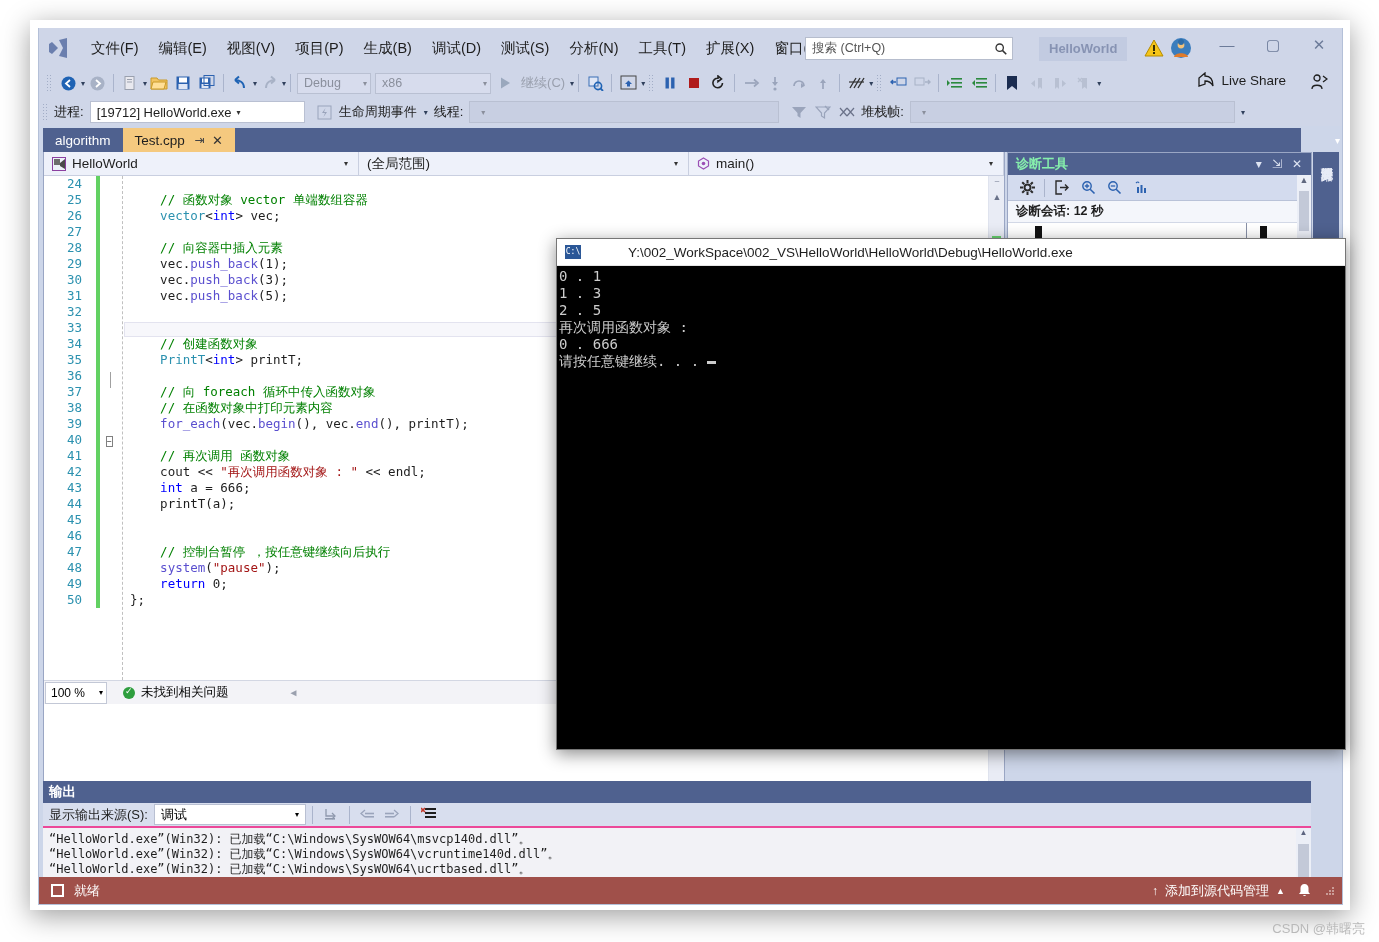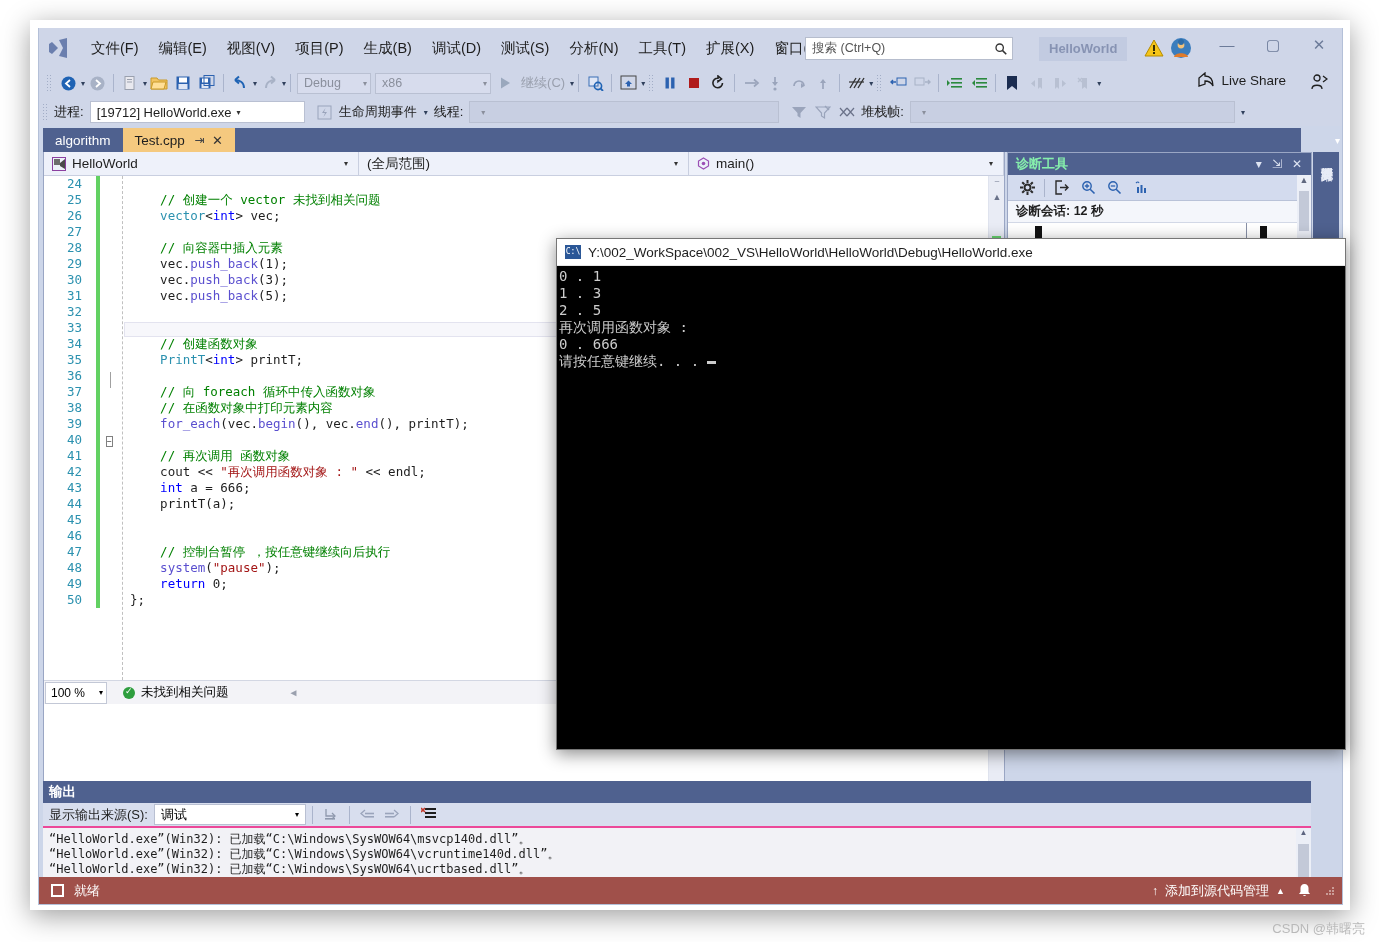--- a/index.html
+++ b/index.html
@@ -176,21 +176,21 @@
   .sb-right{ position:absolute; right:6px; display:flex; align-items:center;}
   .sb-right .it{ padding:0 6px; display:flex; align-items:center;}
 
   
   .console{
     position:absolute; left:556px; top:238px; width:790px; height:512px;
     background:#000; border:1px solid #767676; box-shadow:0 4px 16px rgba(0,0,0,.45);
   }
   .con-title{ height:27px; background:#fff; display:flex; align-items:center; padding-left:8px; border-bottom:1px solid #e5e5e5;}
   .con-ico{ width:16px;height:14px; background:#2b5797; color:#fff; font-size:8px; line-height:14px; text-align:center; font-family:"DejaVu Sans Mono",monospace; margin-right:7px;}
-  .con-title .t{ font-size:13.5px; color:#1e1e1e;}
+  .con-title .t{ font-size:13.5px; color:#1e1e1e;margin-left:40px;}
   .con-body{ padding:2px 0 0 2px;}
   .con-line{ font-family:"DejaVu Sans Mono","Liberation Mono",monospace; font-size:14px; color:#ccc; height:17px; line-height:17px; white-space:pre;}
   .cursor{ display:inline-block; width:9px; height:3px; background:#ccc; vertical-align:2px; margin-left:8px;}
 
   
   .wm{ position:absolute; right:14px; bottom:4px; font-size:13px; color:#b9b9b9;}
 </style>
 </head>
 <body>
 
@@ -548,21 +548,21 @@
             <div class="nc">▾</div>
           </div>
         </div>
 
         <div class="codearea">
           <div class="dashline"></div>
           <div class="foldline" style="top:196px; height:16px;"></div>
           <div class="curline" style="top:146px;"></div>
           <div class="codelines" id="codelines">
               <div class="ln"><span class="lnum">24</span><span class="chgbar"></span><span class="code"></span></div>
-              <div class="ln"><span class="lnum">25</span><span class="chgbar"></span><span class="code"><span class="cmt">    // 创建一个 vector 未找到相关问题</span></span></div>
+              <div class="ln"><span class="lnum">25</span><span class="chgbar"></span><span class="code"><span class="cmt">    // 函数对象 vector 单端数组容器</span></span></div>
               <div class="ln"><span class="lnum">26</span><span class="chgbar"></span><span class="code">    <span class="typ">vector</span><span class="op">&lt;</span><span class="kw">int</span><span class="op">&gt;</span> <span class="pln">vec</span><span class="op">;</span></span></div>
               <div class="ln"><span class="lnum">27</span><span class="chgbar"></span><span class="code"></span></div>
               <div class="ln"><span class="lnum">28</span><span class="chgbar"></span><span class="code"><span class="cmt">    // 向容器中插入元素</span></span></div>
               <div class="ln"><span class="lnum">29</span><span class="chgbar"></span><span class="code">    <span class="pln">vec.</span><span class="fn">push_back</span><span class="op">(</span><span class="pln">1</span><span class="op">);</span></span></div>
               <div class="ln"><span class="lnum">30</span><span class="chgbar"></span><span class="code">    <span class="pln">vec.</span><span class="fn">push_back</span><span class="op">(</span><span class="pln">3</span><span class="op">);</span></span></div>
               <div class="ln"><span class="lnum">31</span><span class="chgbar"></span><span class="code">    <span class="pln">vec.</span><span class="fn">push_back</span><span class="op">(</span><span class="pln">5</span><span class="op">);</span></span></div>
               <div class="ln"><span class="lnum">32</span><span class="chgbar"></span><span class="code"></span></div>
               <div class="ln"><span class="lnum">33</span><span class="chgbar"></span><span class="code"></span></div>
               <div class="ln"><span class="lnum">34</span><span class="chgbar"></span><span class="code"><span class="cmt">    // 创建函数对象</span></span></div>
               <div class="ln"><span class="lnum">35</span><span class="chgbar"></span><span class="code">    <span class="typ">PrintT</span><span class="op">&lt;</span><span class="kw">int</span><span class="op">&gt;</span> <span class="pln">printT</span><span class="op">;</span></span></div>

